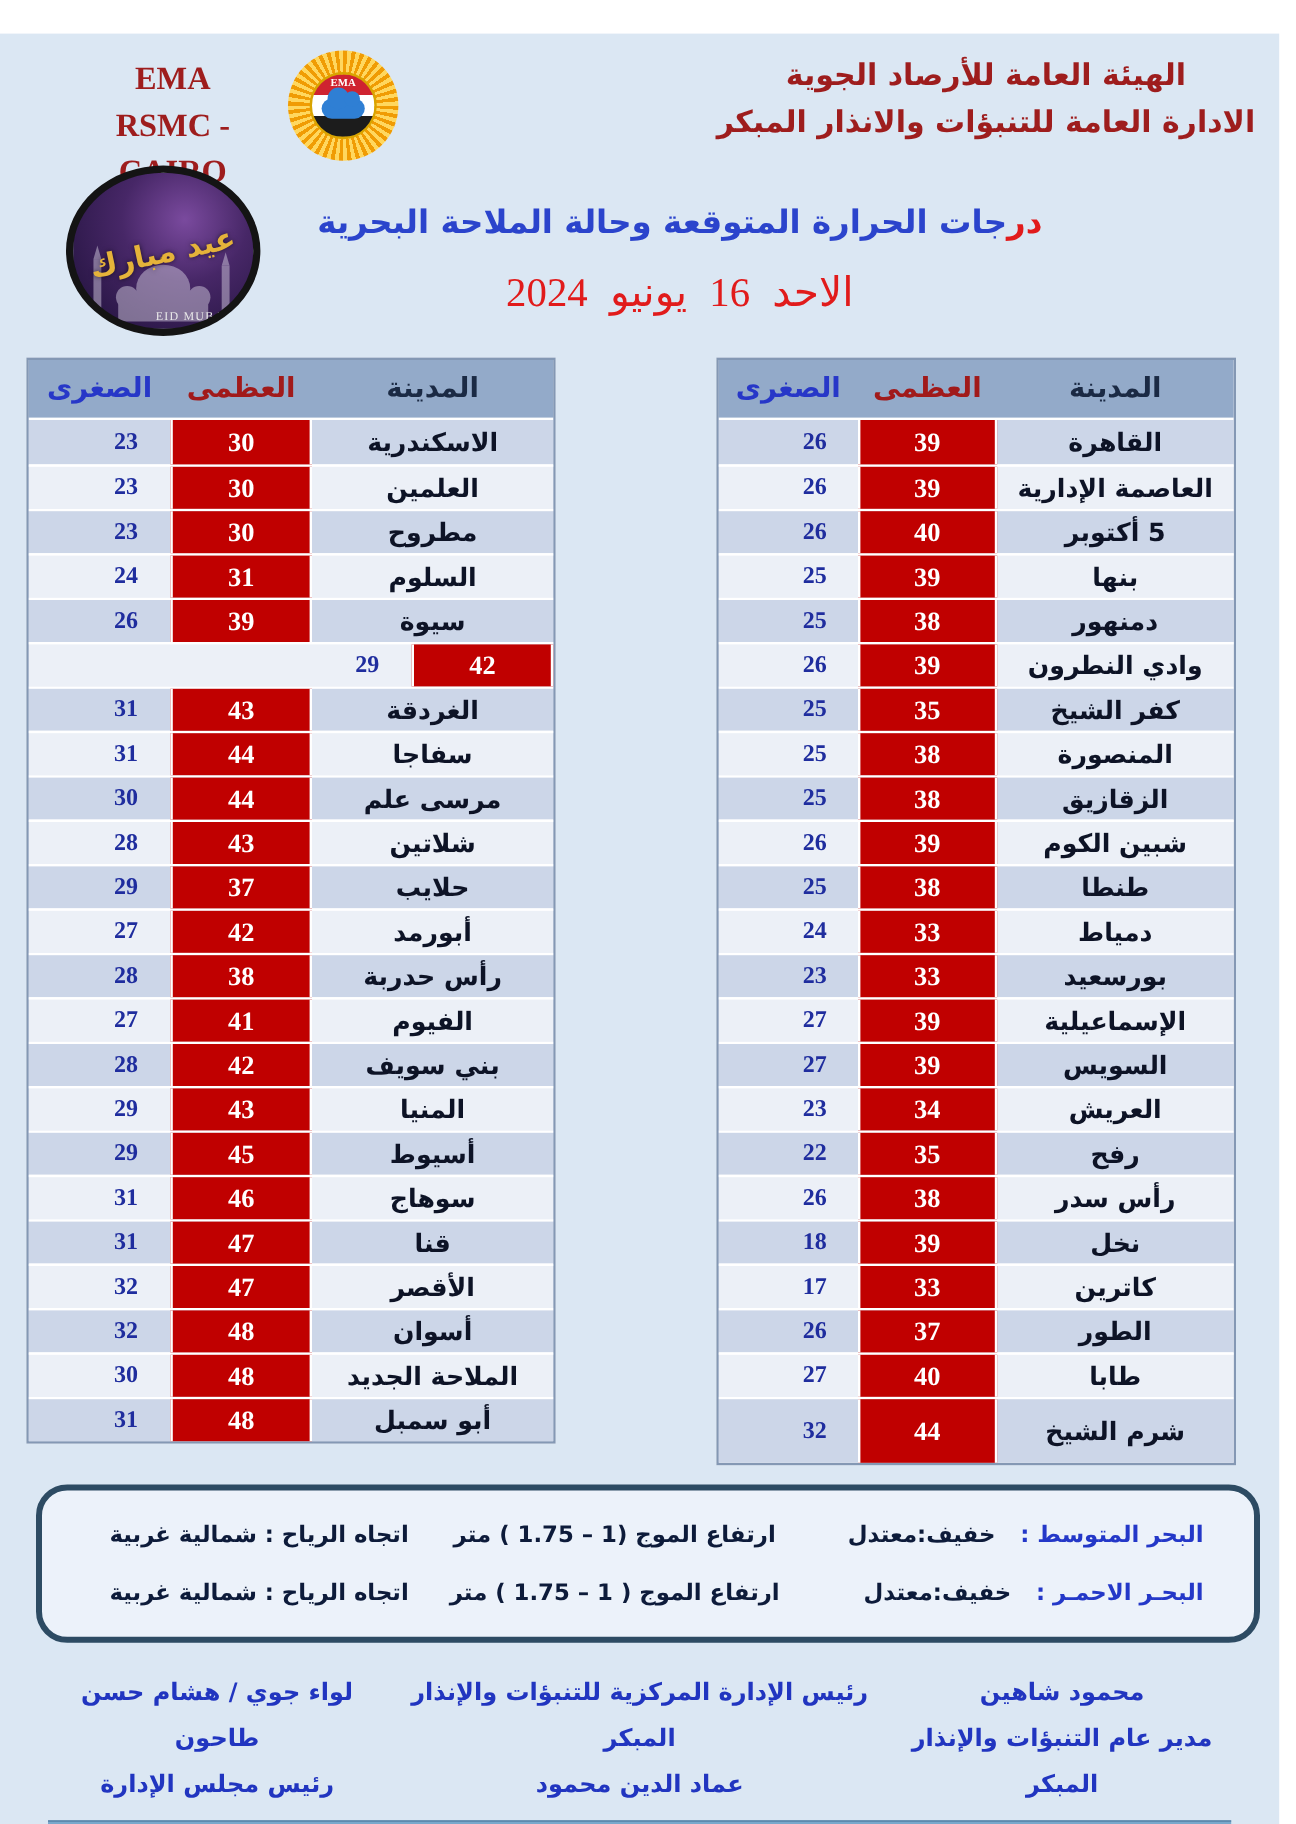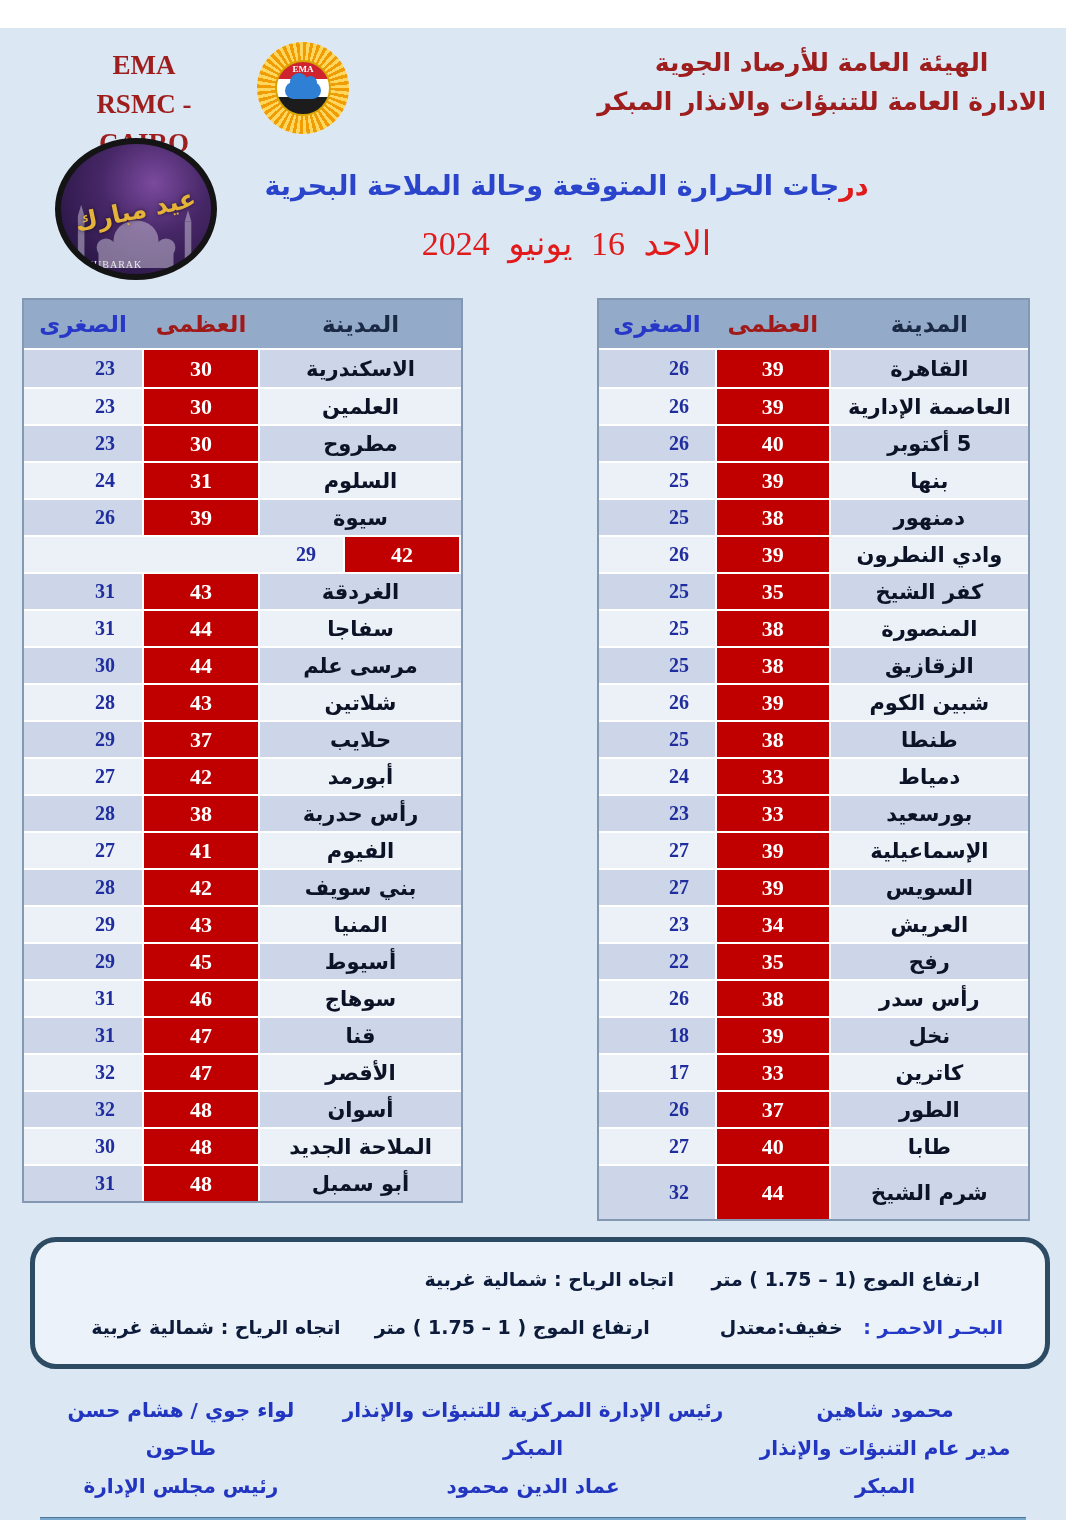--- a/index.html
+++ b/index.html
@@ -11,21 +11,21 @@
     overflow: hidden;
     position: relative;
   }
   .main {
     margin: 28px 14px 0 0;
     background: var(--page-bg, #dbe7f3);
   }
 
   
   .org-row { display: flex; height: 110px; padding-top: 10px; }
-  .org-left { display: flex; margin-left: 55px; gap: 24px; align-items: flex-start; justify-content: space-between; }
+  .org-left { display: flex; margin-left: 55px; gap: 7px; align-items: flex-start; justify-content: space-between; }
   .org-en {
     width: 178px; text-align: center; padding-top: 8px;
     font-family: "Liberation Serif", "DejaVu Serif", serif;
     font-weight: bold; font-size: 27px; color: var(--org-red, #9e1d1d);
     line-height: 1.45;
   }
   .sun {
     width: 92px; height: 92px; margin-top: 4px; border-radius: 50%;
     background: repeating-conic-gradient(#f09c04 0deg 4.5deg, #ffd75e 4.5deg 9deg);
     display: flex; align-items: center; justify-content: center;
@@ -63,21 +63,21 @@
     border-radius: 50%; border: 6px solid #141414; position: relative; overflow: hidden;
     background: radial-gradient(ellipse at 62% 30%, #7a4a9e 0%, #472767 40%, #1d1038 100%);
   }
   .mosque { position: absolute; bottom: 6px; left: 0; width: 100%; }
   .eid-callig {
     position: absolute; top: 52px; right: 14px; transform: rotate(-12deg);
     font-size: 25px; font-weight: bold; color: #e5b33a; direction: rtl;
     text-shadow: 0 0 4px rgba(0,0,0,.6);
   }
   .eid-caption {
-    position: absolute; bottom: 4px; width: 100%; text-align: left;
+    position: absolute; bottom: 4px; width: 100%; text-align: right;
     font-size: 10px; letter-spacing: 1px; color: #e9e9e9;
     font-family: "Liberation Serif", serif;
   }
   .title-block { flex: 1; text-align: center; padding: 32px 150px 0 0; }
   .doc-title { direction: rtl; font-size: 27px; font-weight: bold; color: var(--title-blue, #2b44cc); }
   .doc-title .red { color: var(--date-red, #e11b1b); margin-top: 38px; }
   .doc-date {
     margin-top: 22px; direction: rtl;
     font-size: 34px; font-weight: normal; color: var(--date-red, #e11b1b);
     word-spacing: 10px;
@@ -435,20 +435,24 @@
             <div class="tcell city">شرم الشيخ</div>
             <div class="tcell max">44</div>
             <div class="tcell min">32</div>
           </div>
         </div>
     </div>
   </div>
 
   <div class="marine-box">
     <div class="marine-row">
+      <div class="m-sea">
+        <span class="sea-label">البحر المتوسط :</span>
+        <span class="sea-state">خفيف:معتدل</span>
+      </div>
       <div class="m-wave">ارتفاع الموج (1 – 1.75 ) متر</div>
       <div class="m-wind">اتجاه الرياح : شمالية غربية</div>
     </div>
     <div class="marine-row">
       <div class="m-sea">
         <span class="sea-label">البحـر الاحمـر :</span>
         <span class="sea-state">خفيف:معتدل</span>
       </div>
       <div class="m-wave">ارتفاع الموج ( 1 – 1.75 ) متر</div>
       <div class="m-wind">اتجاه الرياح : شمالية غربية</div>

